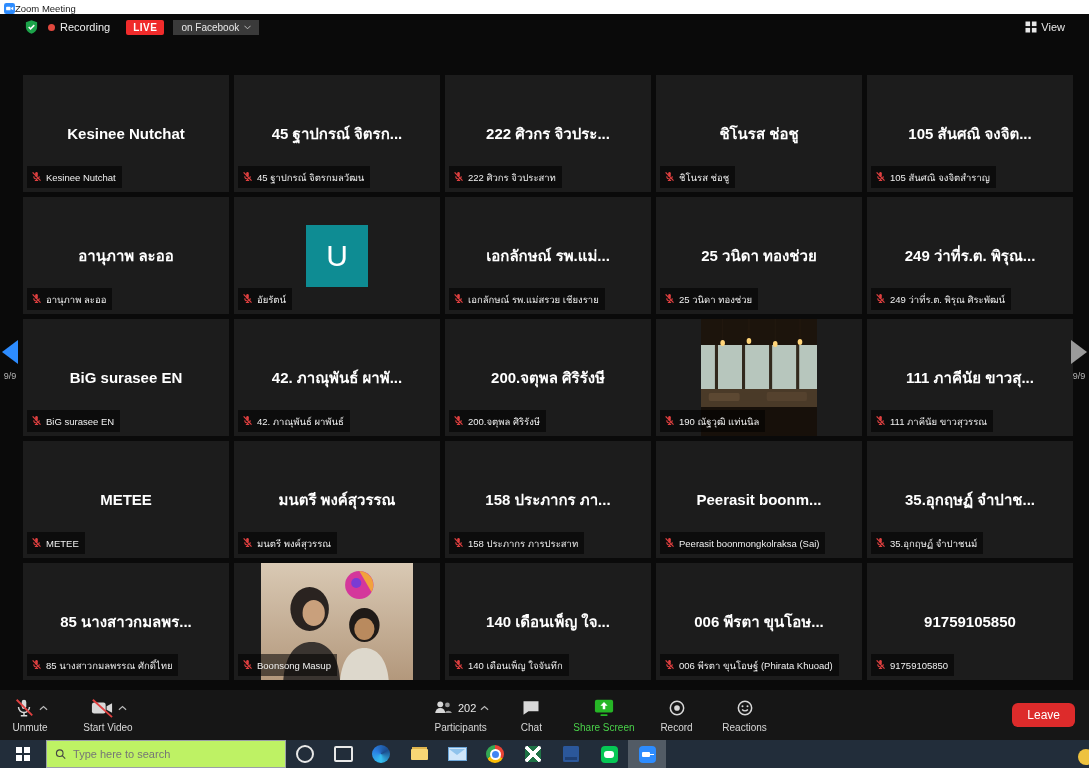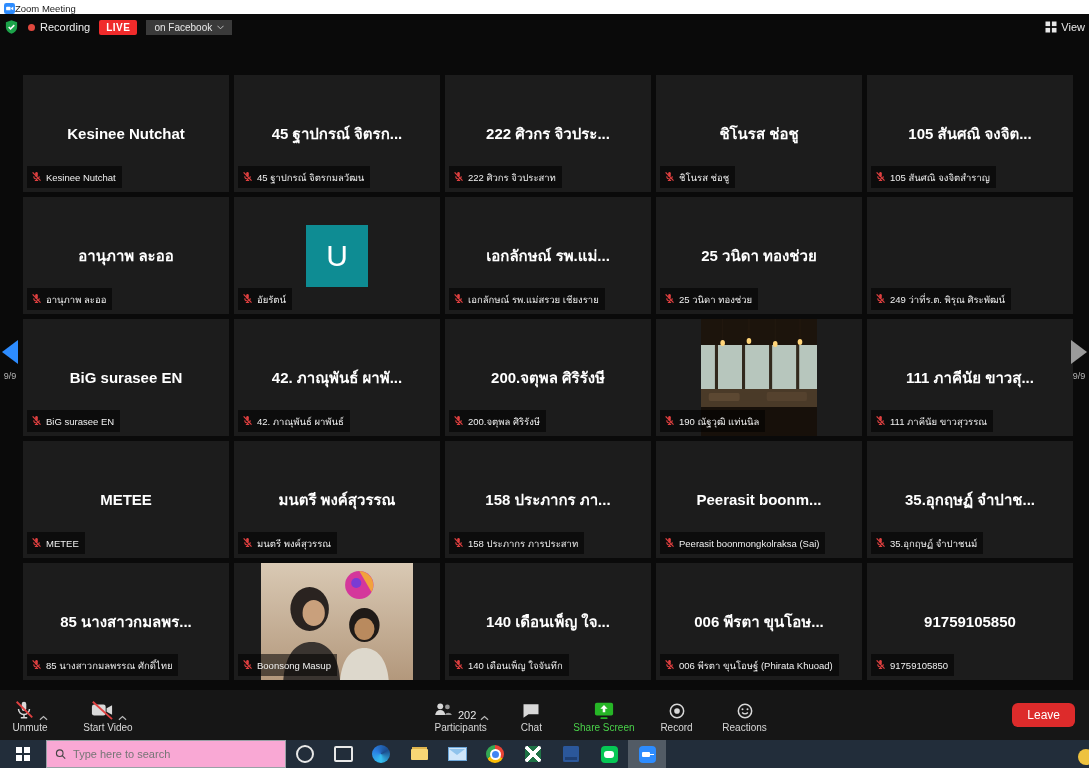--- a/index.html
+++ b/index.html
@@ -9,27 +9,27 @@
 
   
   .titlebar { position:absolute; top:0; left:0; right:0; height:16px; background:#ffffff;
               display:flex; align-items:center; padding-left:4px; }
   .titlebar-text { font-size:9.5px; color:#1a1a1a; }
 
   
   .app { position:absolute; top:14px; left:0; right:0; bottom:28px; background:#0a0a0a; }
 
   
-  .topbar { position:relative; height:26px; display:flex; padding:0 4px; }
+  .topbar { position:relative; height:26px; display:flex; padding:0 24px; }
   .topbar-left { display:flex; align-items:center; gap:9px; }
   .rec-wrap { display:flex; align-items:center; gap:5px; }
   .rec-dot { width:7px; height:7px; border-radius:50%; background:#e0483e; }
   .rec-text { color:#eee; font-size:11px; }
   .live-badge { background:var(--live-badge,#f02b2b); color:#fff; font-size:10px; font-weight:bold;
-                padding:2px 7px; border-radius:2px; letter-spacing:.5px; }
+                padding:2px 7px; border-radius:2px; letter-spacing:.5px;margin-left:7px; }
   .fb-chip { background:#3a3a3a; color:#e8e8e8; font-size:10px; padding:2px 8px; border-radius:0;
              display:flex; align-items:center; gap:5px; }
   .topbar-right { margin-left:auto; display:flex; align-items:center; gap:4px; color:#e8e8e8; font-size:11px; }
 
   
   #grid { position:absolute; top:61px; left:23px; right:16px;
           display:grid; grid-template-columns:repeat(5,1fr); grid-auto-rows:117px; gap:5px; }
   .tile { position:relative; background:#1c1c1c; overflow:hidden; display:flex; align-items:center; justify-content:center; }
   .tile-name { color:#fff; font-size:15px; font-weight:bold; text-align:center; padding:0 10px; }
   .avatar { width:62px; height:62px; background:var(--avatar-teal,#0e8c93); color:#fff;
@@ -48,35 +48,35 @@
                 border-right:16px solid var(--pager-blue,#2d8cff); }
   .arrow-right { width:0; height:0; border-top:12px solid transparent; border-bottom:12px solid transparent;
                  border-left:16px solid #9a9a9a; }
   .pager-label { color:#b5b5b5; font-size:9px; }
 
   
   .controlbar { position:absolute; left:0; right:0; bottom:0; height:50px; background:#161616; }
   .ctrl-left { position:absolute; left:4px; top:5px; display:flex; gap:26px; }
   .ctrl-center { position:absolute; left:432px; top:5px; display:flex; gap:16px; }
   .ctrl { display:flex; flex-direction:column; align-items:center; min-width:52px; cursor:pointer; }
-  .ctrl-icon-row { height:26px; display:flex; align-items:flex-end; gap:4px; }
+  .ctrl-icon-row { height:26px; display:flex; align-items:center; gap:4px; }
   .ctrl-label { color:#d8d8d8; font-size:10px; margin-top:1px; white-space:nowrap; }
   .ctrl-label-green { color:#4ad24a; }
   .ctrl-count { color:#e8e8e8; font-size:11px; }
   .leave-btn { position:absolute; right:14px; top:50%; transform:translateY(-50%);
                background:var(--leave-red,#dd2b2b); color:#fff; font-size:12px;
                padding:5px 15px; border-radius:6px; border:none; cursor:pointer; }
 
   
   .taskbar { position:absolute; left:0; right:0; bottom:0; height:28px; background:#222d3a;
              display:flex; align-items:stretch; overflow:hidden; }
   .tb-start { width:46px; display:flex; align-items:center; justify-content:center; }
   .win-logo { width:14px; height:14px; display:grid; grid-template-columns:1fr 1fr; gap:1.5px; }
   .win-logo span { background:#fff; }
-  .tb-search { width:240px; background:#f9a8d4; border:1px solid #9aa0a6; display:flex;
+  .tb-search { width:240px; background:#bef264; border:1px solid #9aa0a6; display:flex;
                align-items:center; gap:7px; padding:12px 8px; }
   .tb-search input { border:none; outline:none; background:transparent; font-size:11px; color:#333;
                      width:100%; font-family:inherit; }
   .tb-apps { display:flex; }
   .tb-app { width:38px; display:flex; align-items:center; justify-content:center; position:relative; }
   .tb-app.active { background:rgba(255,255,255,.22); }
   .app-cortana::before { content:""; width:14px; height:14px; border:2px solid #e8e8e8; border-radius:50%; }
   .app-task-view::before { content:""; width:15px; height:12px; border:2px solid #e8e8e8; border-radius:2px; }
   .app-edge::before { content:""; width:18px; height:18px; border-radius:50%;
                       background:conic-gradient(from 180deg,#35c1f1,#2a7de1,#1b4c8c,#35c1f1); }
@@ -251,20 +251,21 @@
             <span><svg width="11" height="11" viewBox="0 0 12 12">
                 <rect x="4.6" y="1" width="2.8" height="5.2" rx="1.4" fill="#e04040"></rect>
                 <path d="M3 5.8a3 3 0 0 0 6 0" stroke="#e04040" stroke-width="1.1" fill="none"></path>
                 <path d="M6 8.8v1.4M4.2 10.4h3.6" stroke="#e04040" stroke-width="1.1"></path>
                 <path d="M1.8 1.4l8.6 9.2" stroke="#e04040" stroke-width="1.3"></path>
               </svg></span>
             <span class="tile-label-text">25 วนิดา ทองช่วย</span>
           </div>
         </div>
         <div class="tile">
+          <div class="tile-name">249 ว่าที่ร.ต. พิรุณ...</div>
           <div class="tile-label">
             <span><svg width="11" height="11" viewBox="0 0 12 12">
                 <rect x="4.6" y="1" width="2.8" height="5.2" rx="1.4" fill="#e04040"></rect>
                 <path d="M3 5.8a3 3 0 0 0 6 0" stroke="#e04040" stroke-width="1.1" fill="none"></path>
                 <path d="M6 8.8v1.4M4.2 10.4h3.6" stroke="#e04040" stroke-width="1.1"></path>
                 <path d="M1.8 1.4l8.6 9.2" stroke="#e04040" stroke-width="1.3"></path>
               </svg></span>
             <span class="tile-label-text">249 ว่าที่ร.ต. พิรุณ ศิระพัฒน์</span>
           </div>
         </div>

